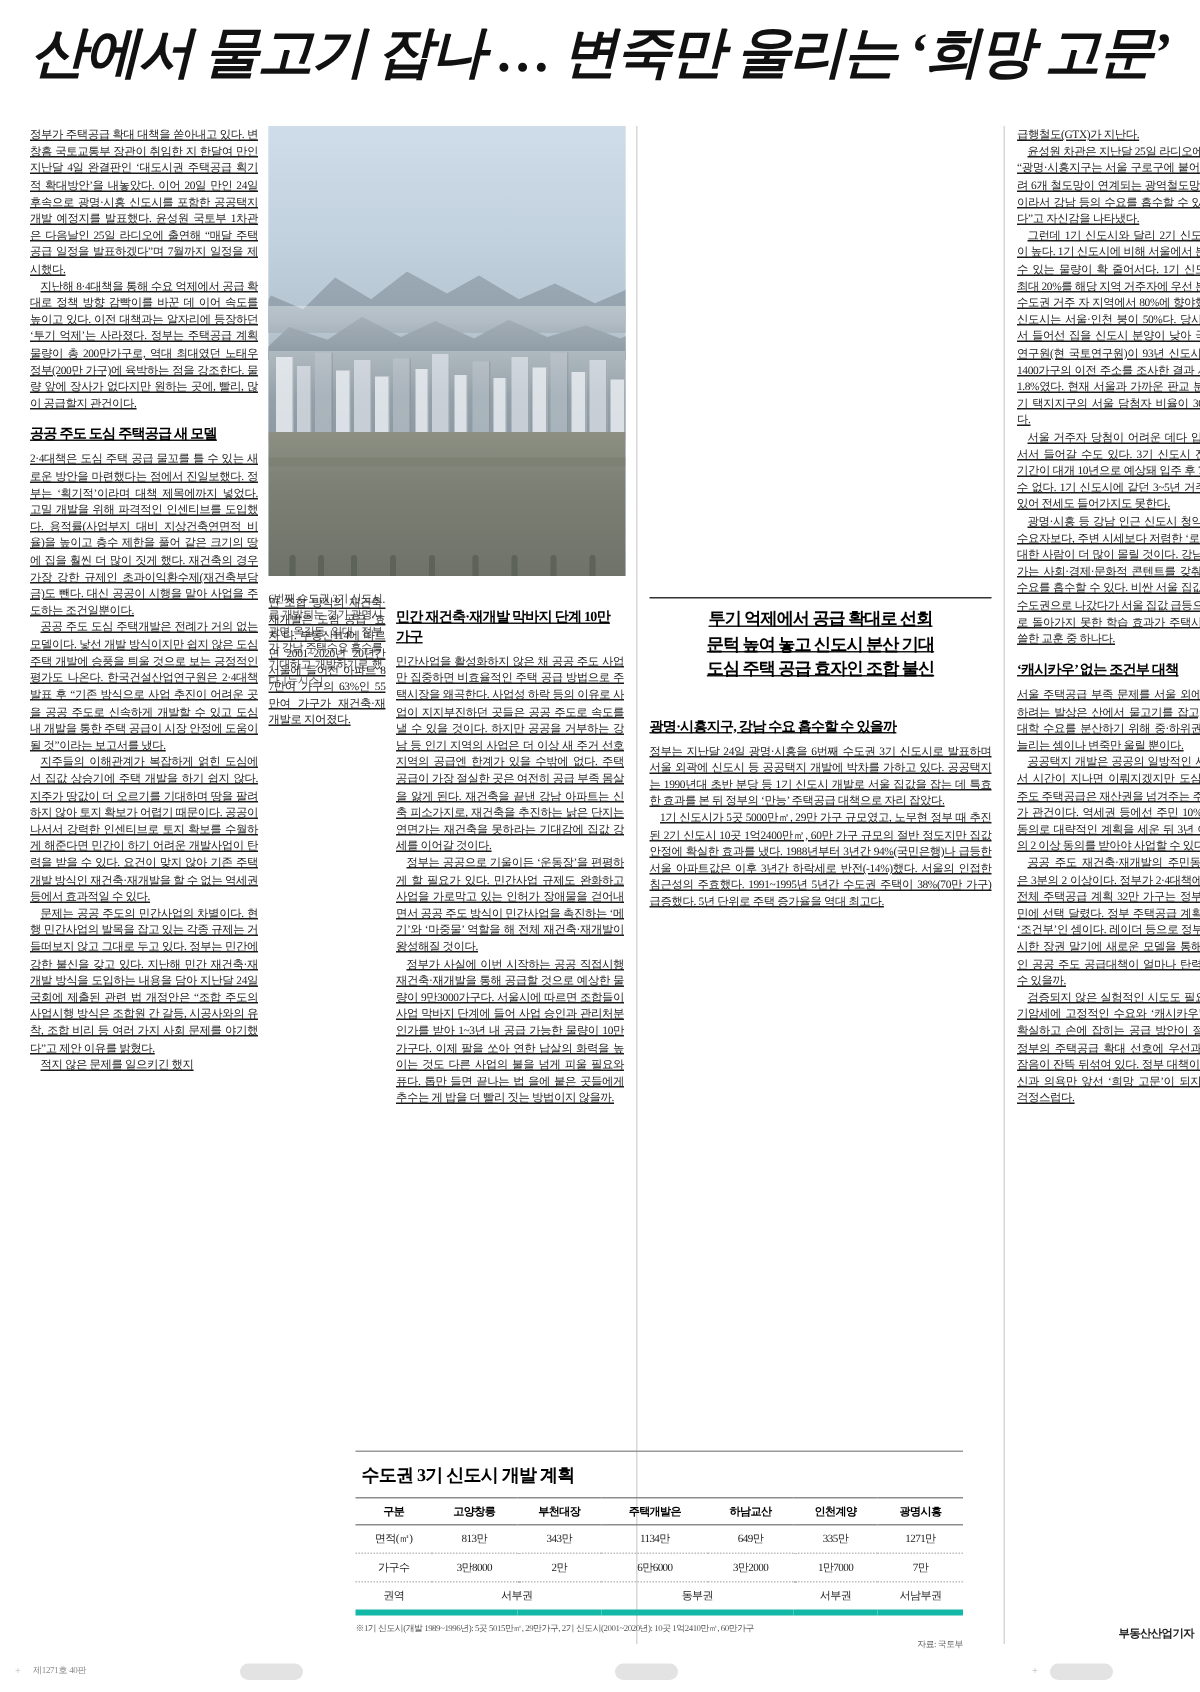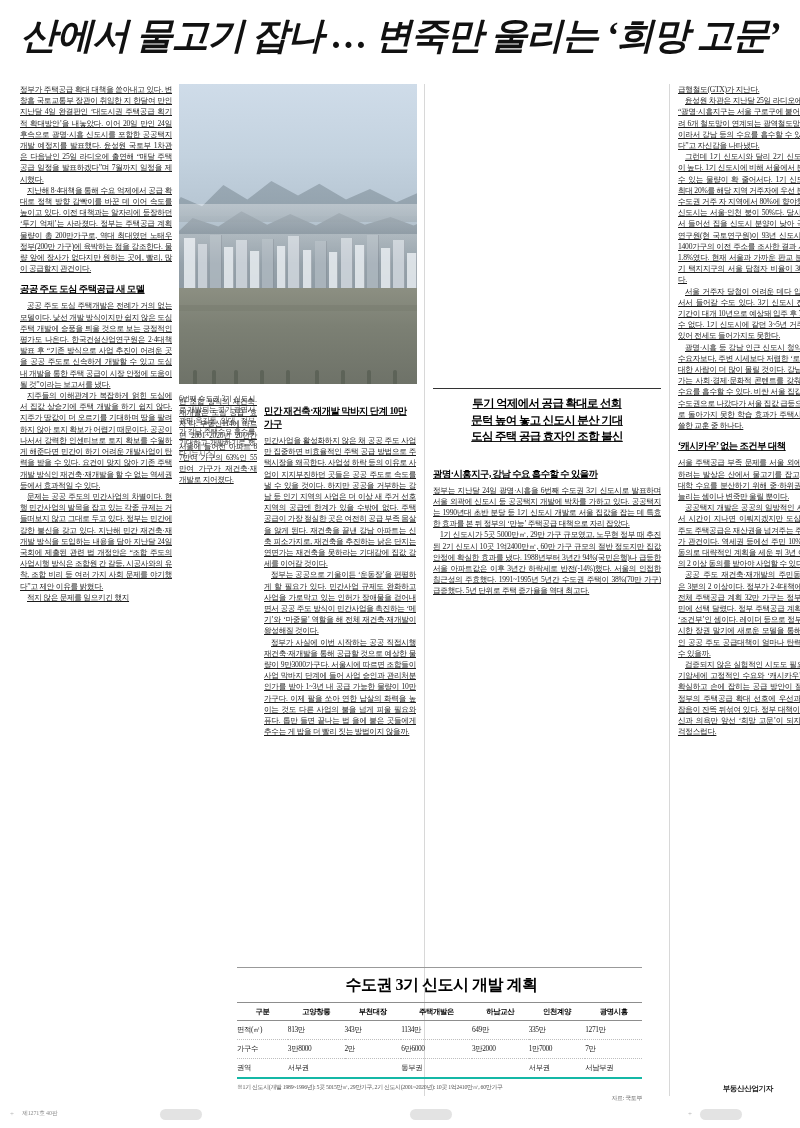--- a/index.html
+++ b/index.html
@@ -128,21 +128,21 @@
     line-height: 11px;
     letter-spacing: -0.3px;
     color: #333;
     margin-top: 5px;
     text-align: justify;
     word-break: break-all;
   }
   .caption .src { color:#666; }
 
   
-  .lead-block { margin-top: 4px; }
+  .lead-block { margin-top: 14px; }
   .lead-line {
     font-size: 11.4px;
     font-weight: 700;
     letter-spacing: -0.6px;
     line-height: 16.5px;
     text-align: center;
     color: #000;
     white-space: nowrap;
   }
   .lead-rule-top {
@@ -152,47 +152,47 @@
 
   
   .table-box {
     position: absolute;
     left: 237px;
     top: 967px;
     width: 405px;
   }
   .table-rule { border-top: 1px solid #999; }
   .table-title {
-    font-size: 16px;
+    font-size: 12px;
     font-weight: 700;
     letter-spacing: -0.5px;
     margin: 7px 0 6px 4px;
     color: #000;
-    text-align: center;
   }
   table.data {
     width: 100%;
     border-collapse: collapse;
     font-size: 7.4px;
     letter-spacing: -0.4px;
   }
   table.data th {
     font-weight: 700;
     padding: 3.5px 0;
     text-align: center;
     border-top: 1px solid #8d8d8d;
     border-bottom: 1px solid #8d8d8d;
     color: #000;
   }
   table.data td {
     padding: 4px 0;
+    text-align: center;
     border-bottom: 1px dotted #bdbdbd;
     color: #222;
   }
-  table.data tr:last-child td { border-bottom: 2px solid #14b8a6; }
+  table.data tr:last-child td { border-bottom: 4px solid #14b8a6; }
   table.data td.lbl { font-weight: 400; }
   .tbl-note {
     font-size: 5.9px;
     letter-spacing: -0.3px;
     color: #555;
     margin-top: 4px;
   }
   .tbl-src {
     font-size: 5.9px;
     color: #666;
@@ -209,21 +209,21 @@
   }
   .folio {
     position: absolute; left: 22px; bottom: 6px;
     font-size: 6px; color: #8a8a8a; letter-spacing: -0.2px;
   }
   .folio-plus {
     position:absolute; left:10px; bottom:6px; font-size:7px; color:#b5b5b5;
   }
   .byline {
     position: absolute;
-    right: 27px; bottom: 34px;
+    right: 4px; bottom: 34px;
     font-size: 7.6px;
     font-weight: 700;
     letter-spacing: -0.4px;
     color: #222;
   }
   .pill {
     position:absolute; bottom:4px;
     width: 42px; height: 11px; border-radius: 6px;
     background: #e3e3e3;
   }
@@ -239,20 +239,21 @@
   <div class="headline">산에서 물고기 잡나 … 변죽만 울리는 ‘희망 고문’</div>
 </div>
 
 <div class="page">
   <div class="cols">
 
     <div class="col">
       <p class="t first">정부가 주택공급 확대 대책을 쏟아내고 있다. 변창흠 국토교통부 장관이 취임한 지 한달여 만인 지난달 4일 완결판인 ‘대도시권 주택공급 획기적 확대방안’을 내놓았다. 이어 20일 만인 24일 후속으로 광명·시흥 신도시를 포함한 공공택지 개발 예정지를 발표했다. 윤성원 국토부 1차관은 다음날인 25일 라디오에 출연해 “매달 주택 공급 일정을 발표하겠다”며 7월까지 일정을 제시했다.</p>
       <p class="t">지난해 8·4대책을 통해 수요 억제에서 공급 확대로 정책 방향 감빡이를 바꾼 데 이어 속도를 높이고 있다. 이전 대책과는 알자리에 등장하던 ‘투기 억제’는 사라졌다. 정부는 주택공급 계획 물량이 총 200만가구로, 역대 최대였던 노태우 정부(200만 가구)에 육박하는 점을 강조한다. 물량 앞에 장사가 없다지만 원하는 곳에, 빨리, 많이 공급할지 관건이다.</p>
       <h3 class="sub">공공 주도 도심 주택공급 새 모델</h3>
+      <p class="t first">2·4대책은 도심 주택 공급 물꼬를 틀 수 있는 새로운 방안을 마련했다는 점에서 진일보했다. 정부는 ‘획기적’이라며 대책 제목에까지 넣었다. 고밀 개발을 위해 파격적인 인센티브를 도입했다. 용적률(사업부지 대비 지상건축연면적 비율)을 높이고 층수 제한을 풀어 같은 크기의 땅에 집을 훨씬 더 많이 짓게 했다. 재건축의 경우 가장 강한 규제인 초과이익환수제(재건축부담금)도 뺀다. 대신 공공이 시행을 맡아 사업을 주도하는 조건일뿐이다.</p>
       <p class="t">공공 주도 도심 주택개발은 전례가 거의 없는 모델이다. 낯선 개발 방식이지만 쉽지 않은 도심 주택 개발에 승풍을 틔울 것으로 보는 긍정적인 평가도 나온다. 한국건설산업연구원은 2·4대책 발표 후 “기존 방식으로 사업 추진이 어려운 곳을 공공 주도로 신속하게 개발할 수 있고 도심 내 개발을 통한 주택 공급이 시장 안정에 도움이 될 것”이라는 보고서를 냈다.</p>
       <p class="t">지주들의 이해관계가 복잡하게 얽힌 도심에서 집값 상승기에 주택 개발을 하기 쉽지 않다. 지주가 땅값이 더 오르기를 기대하며 땅을 팔려 하지 않아 토지 확보가 어렵기 때문이다. 공공이 나서서 강력한 인센티브로 토지 확보를 수월하게 해준다면 민간이 하기 어려운 개발사업이 탄력을 받을 수 있다. 요건이 맞지 않아 기존 주택개발 방식인 재건축·재개발을 할 수 없는 역세권 등에서 효과적일 수 있다.</p>
       <p class="t">문제는 공공 주도의 민간사업의 차별이다. 현행 민간사업의 발목을 잡고 있는 각종 규제는 거들떠보지 않고 그대로 두고 있다. 정부는 민간에 강한 불신을 갖고 있다. 지난해 민간 재건축·재개발 방식을 도입하는 내용을 담아 지난달 24일 국회에 제출된 관련 법 개정안은 “조합 주도의 사업시행 방식은 조합원 간 갈등, 시공사와의 유착, 조합 비리 등 여러 가지 사회 문제를 야기했다”고 제안 이유를 밝혔다.</p>
       <p class="t">적지 않은 문제를 일으키긴 했지</p>
     </div>
 
     <div class="col">
       <div style="height:312px"></div>
       <p class="t first">만 조합 방식의 재건축·재개발은 도심 공급 ‘효자’다. 부동산114에 따르면 2001~2020년 20년간 서울에 들어선 아파트 87만여 가구의 63%인 55만여 가구가 재건축·재개발로 지어졌다.</p>
     </div>

